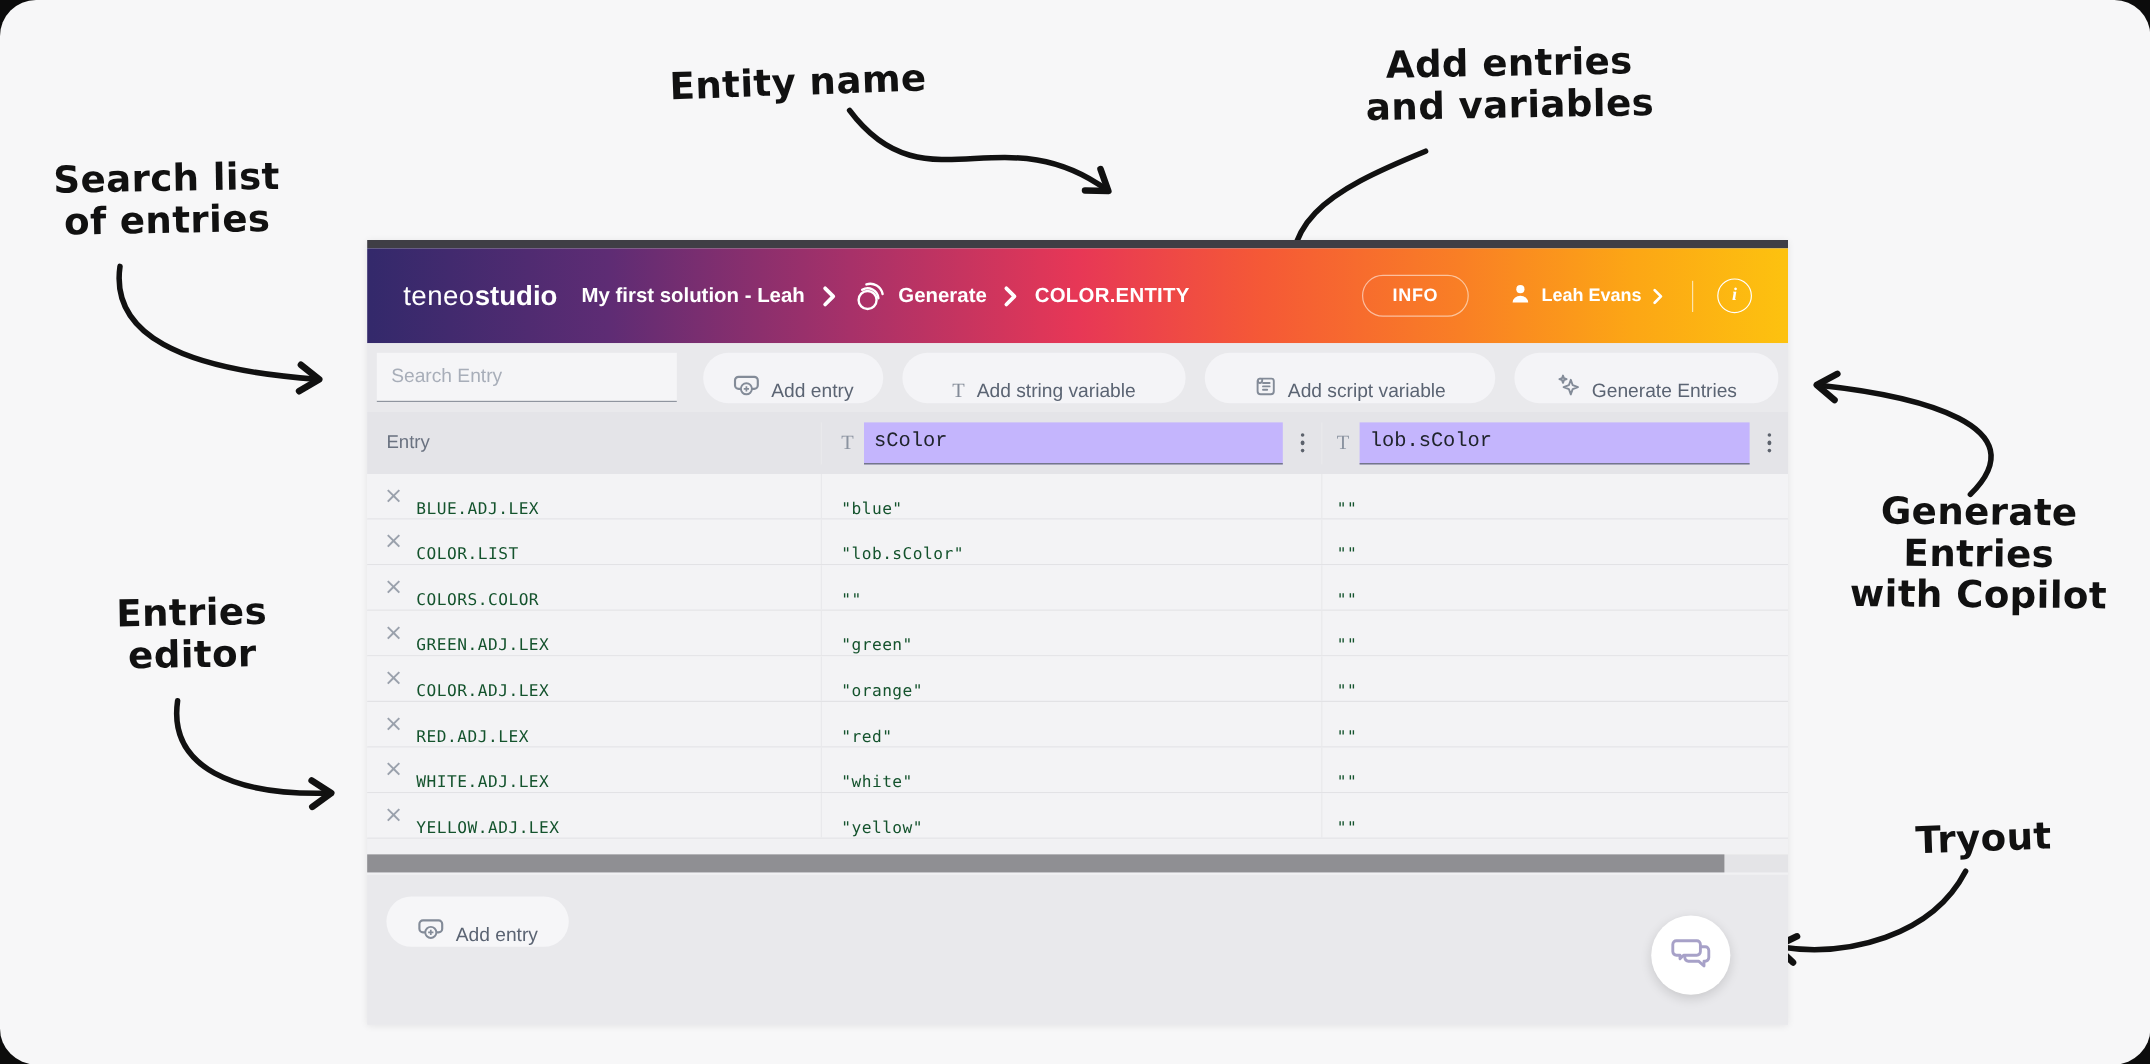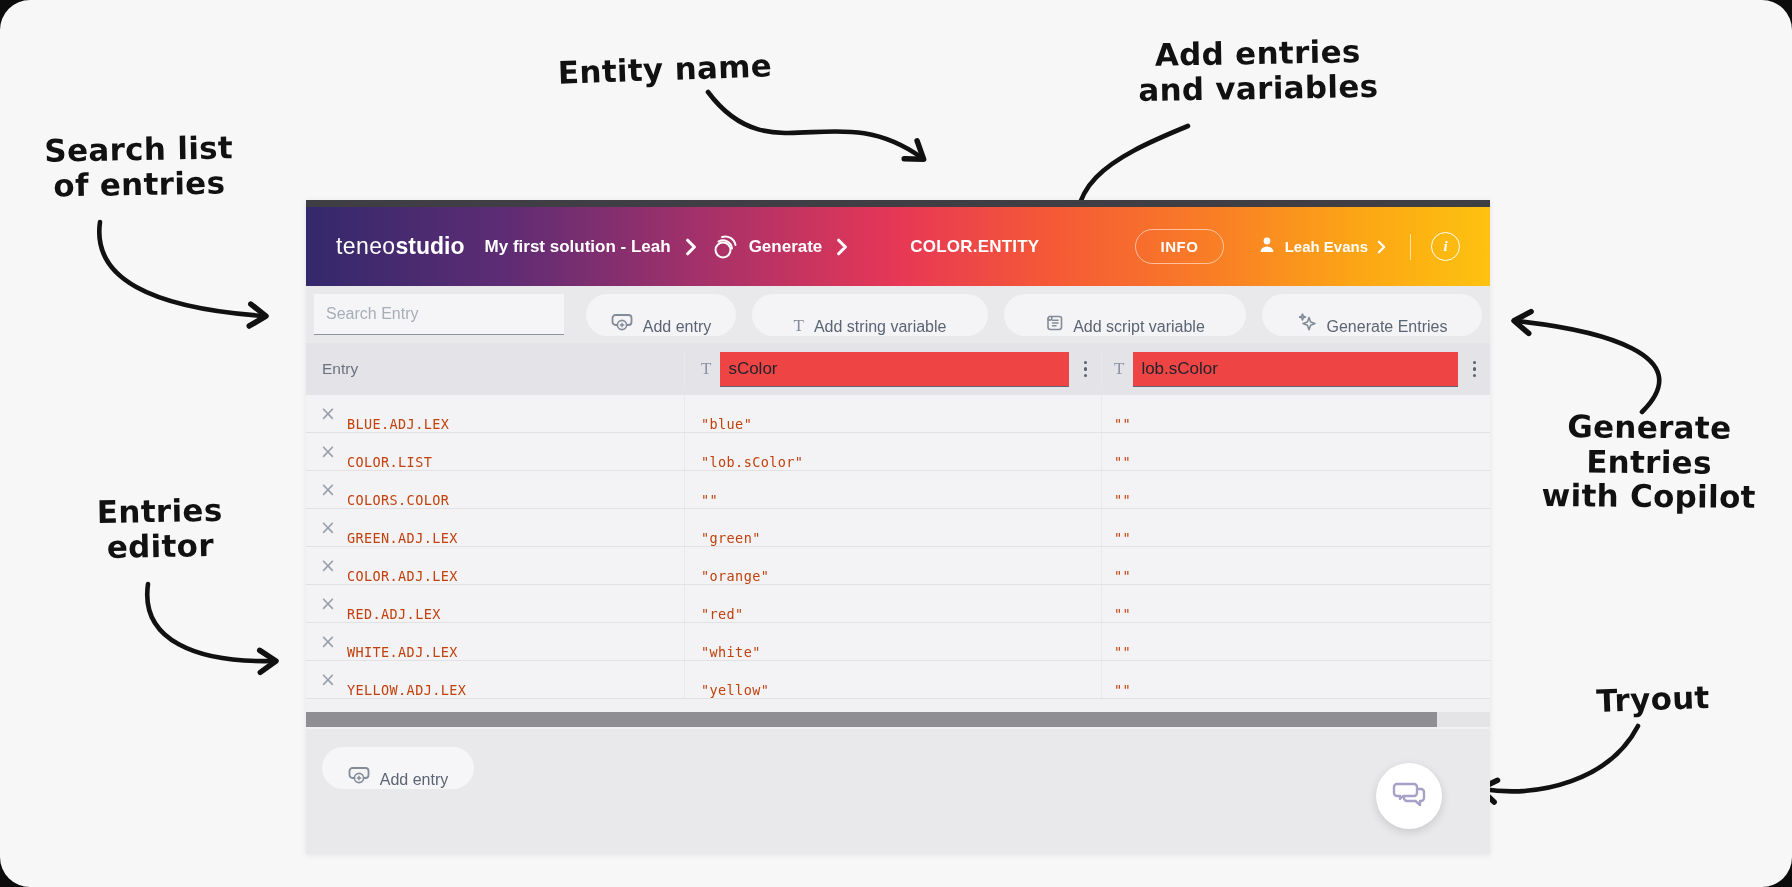--- a/index.html
+++ b/index.html
@@ -17,21 +17,21 @@
        flex-direction:column;background:#f1f1f4;box-shadow:0 1px 6px rgba(0,0,0,.08);}
   .chrome-top{height:7px;background:#3f3e45;}
 
   .app-header{height:79px;display:flex;align-items:center;padding:0 30px;color:#fff;
     background:linear-gradient(90deg,#33296b 0%,#5e2c74 17%,#a73169 34%,#e73756 50%,
                #f55936 63%,#f97f25 77%,#fca615 89%,#fdc20f 100%);}
   .logo{font-size:23px;white-space:nowrap;}
   .logo .lt{font-weight:400;letter-spacing:.4px;}
   .logo .lb{font-weight:700;}
   .crumb{font-size:17px;white-space:nowrap;}
-  .crumb.bold{font-weight:700;letter-spacing:.2px;margin-left:48px;}
+  .crumb.bold{font-weight:700;letter-spacing:.2px;}
   .chev{display:inline-flex;margin:0 14px;}
   .hicon{display:inline-flex;align-items:center;}
   .info-pill{margin-left:auto;border:1.5px solid rgba(255,255,255,.55);border-radius:20px;
              padding:8px 24px;font-size:15px;letter-spacing:.6px;font-weight:600;cursor:pointer;}
   .userchip{display:flex;align-items:center;gap:9px;margin-left:34px;font-size:15px;font-weight:700;cursor:pointer;}
   .vdiv{width:1px;height:26px;background:rgba(255,255,255,.65);margin:0 20px 0 24px;}
   .i-circle{width:27px;height:27px;border:1.6px solid #fff;border-radius:50%;display:flex;
             align-items:center;justify-content:center;font-size:15px;font-family:"Liberation Serif",serif;
             font-style:italic;font-weight:700;cursor:pointer;}
 
@@ -46,35 +46,35 @@
         white-space:nowrap;}
   .pill .tglyph{font-family:"Liberation Serif",serif;font-size:17px;color:#838b98;}
 
   
   .grid-header{height:52px;background:#e4e4e8;display:flex;align-items:center;}
   .gh-col1{width:378px;padding-left:16px;box-sizing:border-box;color:#6a7280;font-size:15.5px;}
   .gh-col{display:flex;align-items:center;box-sizing:border-box;padding:0 8px 0 18px;gap:9px;}
   .gh-col.c2{width:417px;}
   .gh-col.c3{flex:1;}
   .tmark{font-family:"Liberation Serif",serif;font-size:17px;color:#8b93a0;}
-  .varinput{flex:1;height:34px;background:#ef4444;border:none;outline:none;min-width:0;
+  .varinput{flex:1;height:34px;background:#c4b5fd;border:none;outline:none;min-width:0;
             border-bottom:1px solid #5f666f;font-size:17px;color:#20242c;padding:0 8px;
-            font-family:Liberation Sans, sans-serif;}
+            font-family:Liberation Mono, monospace;}
   .kebab{display:flex;flex-direction:column;gap:3px;padding:4px 6px;cursor:pointer;}
   .kebab i{width:3.5px;height:3.5px;border-radius:50%;background:#5c626c;display:block;}
 
   .grid-body{background:#f3f3f5;}
   .row{display:flex;height:37px;align-items:stretch;border-bottom:1px solid #e2e2e5;background:#f3f3f5;}
   .c1{width:378px;display:flex;align-items:center;gap:11px;padding-left:14px;box-sizing:border-box;}
   .c2{width:417px;border-left:1px solid #e9e9ec;display:flex;align-items:center;
       padding-left:16px;box-sizing:border-box;}
   .c3{flex:1;border-left:1px solid #e9e9ec;display:flex;align-items:center;
       padding-left:12px;box-sizing:border-box;}
   .xic{color:#9aa1ac;font-size:19px;line-height:1;cursor:pointer;font-family:"DejaVu Sans",sans-serif;}
-  .mono{font-family:"DejaVu Sans Mono",monospace;font-size:13.5px;color:#c2410c;letter-spacing:.4px;margin-top:20px;}
+  .mono{font-family:"DejaVu Sans Mono",monospace;font-size:13.5px;color:#14532d;letter-spacing:.4px;margin-top:20px;}
 
   
   .hzone{height:30px;background:#f1f1f3;position:relative;}
   .htrack{position:absolute;left:0;top:13px;width:100%;height:15px;background:#e4e4e7;}
   .hthumb{position:absolute;left:0;top:13px;width:1131px;height:15px;background:#8f8f93;cursor:grab;}
 
   
   .app-footer{flex:1;background:#e9e9ec;position:relative;}
   .footer-pill{position:absolute;left:16px;top:18px;background:#f6f6f8;}
   .tryout{position:absolute;right:48px;top:34px;width:66px;height:66px;border-radius:50%;

